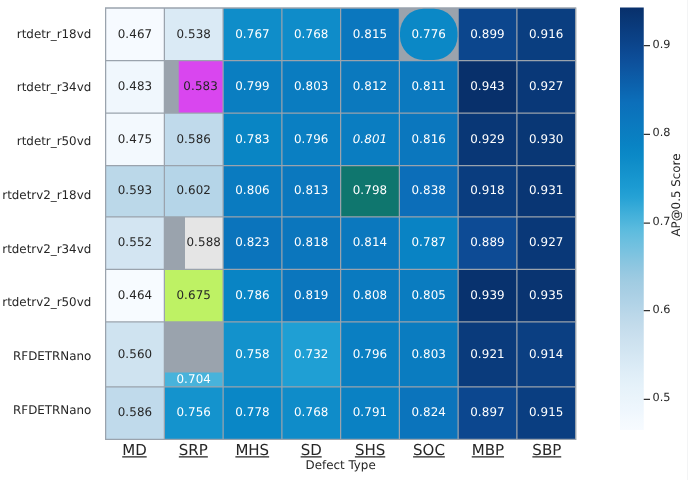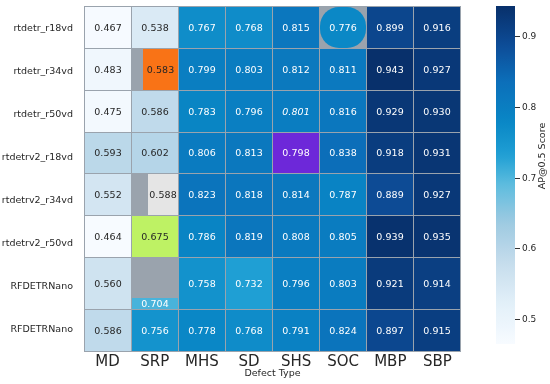--- a/index.html
+++ b/index.html
@@ -75,22 +75,23 @@
     top: 352px;
     width: 377px;
     height: 16px;
     display: grid;
     grid-template-columns: repeat(8, 1fr);
   }
   .xtick {
     display: flex;
     align-items: center;
     justify-content: center;
-    font-size: 15px;
-    color: #262626;
+    font-size: 12px;
+    color: #262626;
+    text-decoration: underline;
   }
   #xlabel {
     position: absolute;
     left: 84px;
     top: 367px;
     width: 377px;
     text-align: center;
     font-size: 9.5px;
     color: #262626;
   }
@@ -156,40 +157,40 @@
   <div id="grid">
       <div class="cell" style="background: rgb(246, 250, 255); color: rgb(38, 38, 38);">0.467</div>
       <div class="cell" style="background: rgb(218, 234, 245); color: rgb(38, 38, 38);">0.538</div>
       <div class="cell" style="background: rgb(15, 141, 201); color: rgb(255, 255, 255);">0.767</div>
       <div class="cell" style="background: rgb(15, 140, 201); color: rgb(255, 255, 255);">0.768</div>
       <div class="cell" style="background: rgb(11, 119, 190); color: rgb(255, 255, 255);">0.815</div>
       <div class="cell" style="background: rgb(11, 136, 198); color: rgb(255, 255, 255); border-radius: 19px;">0.776</div>
       <div class="cell" style="background: rgb(12, 70, 141); color: rgb(255, 255, 255);">0.899</div>
       <div class="cell" style="background: rgb(10, 62, 128); color: rgb(255, 255, 255);">0.916</div>
       <div class="cell" style="background: rgb(240, 247, 253); color: rgb(38, 38, 38);">0.483</div>
-      <div class="cell" style="background: #f97316; color: rgb(38, 38, 38); margin-left: 11px;">0.583</div>
+      <div class="cell" style="background: #d946ef; color: rgb(38, 38, 38); margin-left: 11px;">0.583</div>
       <div class="cell" style="background: rgb(10, 126, 193); color: rgb(255, 255, 255);">0.799</div>
       <div class="cell" style="background: rgb(10, 124, 192); color: rgb(255, 255, 255);">0.803</div>
       <div class="cell" style="background: rgb(11, 121, 190); color: rgb(255, 255, 255);">0.812</div>
       <div class="cell" style="background: rgb(11, 121, 191); color: rgb(255, 255, 255);">0.811</div>
       <div class="cell" style="background: rgb(8, 48, 107); color: rgb(255, 255, 255);">0.943</div>
       <div class="cell" style="background: rgb(9, 56, 120); color: rgb(255, 255, 255);">0.927</div>
       <div class="cell" style="background: rgb(243, 249, 254); color: rgb(38, 38, 38);">0.475</div>
       <div class="cell" style="background: rgb(192, 218, 235); color: rgb(38, 38, 38);">0.586</div>
       <div class="cell" style="background: rgb(9, 133, 196); color: rgb(255, 255, 255);">0.783</div>
       <div class="cell" style="background: rgb(10, 127, 194); color: rgb(255, 255, 255);">0.796</div>
       <div class="cell" style="background: rgb(10, 125, 193); color: rgb(255, 255, 255); font-style: italic;">0.801</div>
       <div class="cell" style="background: rgb(11, 119, 190); color: rgb(255, 255, 255);">0.816</div>
       <div class="cell" style="background: rgb(9, 55, 118); color: rgb(255, 255, 255);">0.929</div>
       <div class="cell" style="background: rgb(9, 55, 117); color: rgb(255, 255, 255);">0.930</div>
       <div class="cell" style="background: rgb(187, 216, 233); color: rgb(38, 38, 38);">0.593</div>
       <div class="cell" style="background: rgb(181, 213, 232); color: rgb(38, 38, 38);">0.602</div>
       <div class="cell" style="background: rgb(10, 123, 192); color: rgb(255, 255, 255);">0.806</div>
       <div class="cell" style="background: rgb(11, 120, 190); color: rgb(255, 255, 255);">0.813</div>
-      <div class="cell" style="background: #6d28d9; color: rgb(255, 255, 255);">0.798</div>
+      <div class="cell" style="background: #0f766e; color: rgb(255, 255, 255);">0.798</div>
       <div class="cell" style="background: rgb(12, 110, 185); color: rgb(255, 255, 255);">0.838</div>
       <div class="cell" style="background: rgb(10, 61, 127); color: rgb(255, 255, 255);">0.918</div>
       <div class="cell" style="background: rgb(9, 54, 116); color: rgb(255, 255, 255);">0.931</div>
       <div class="cell" style="background: rgb(211, 229, 242); color: rgb(38, 38, 38);">0.552</div>
       <div class="cell" style="background: #e5e5e5; color: rgb(38, 38, 38); margin-left: 16px;">0.588</div>
       <div class="cell" style="background: rgb(11, 116, 188); color: rgb(255, 255, 255);">0.823</div>
       <div class="cell" style="background: rgb(11, 118, 189); color: rgb(255, 255, 255);">0.818</div>
       <div class="cell" style="background: rgb(11, 120, 190); color: rgb(255, 255, 255);">0.814</div>
       <div class="cell" style="background: rgb(9, 131, 196); color: rgb(255, 255, 255);">0.787</div>
       <div class="cell" style="background: rgb(13, 75, 149); color: rgb(255, 255, 255);">0.889</div>

